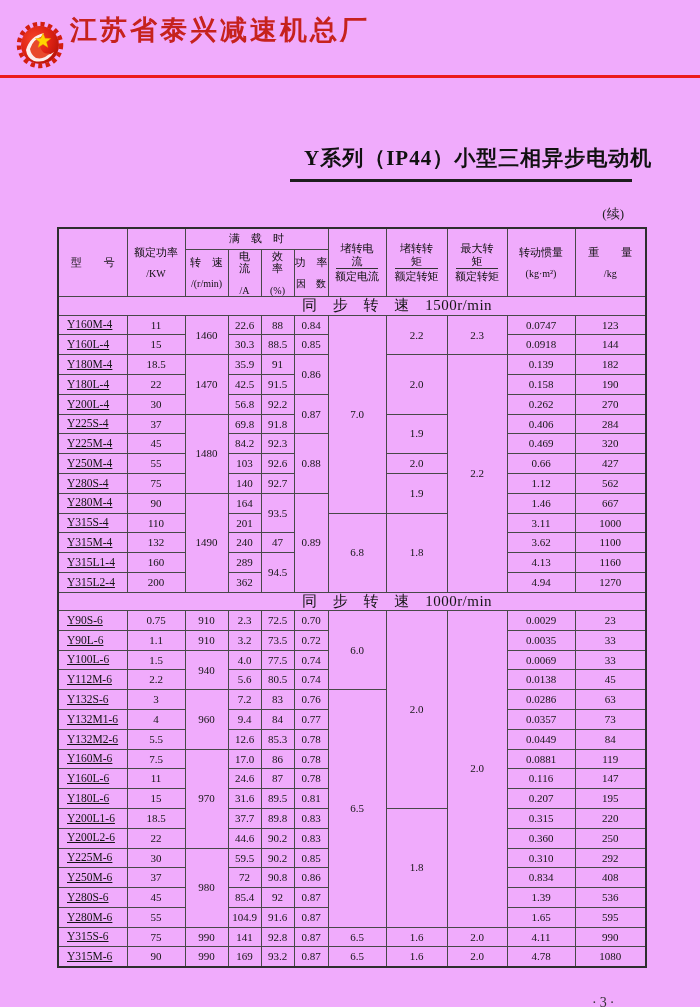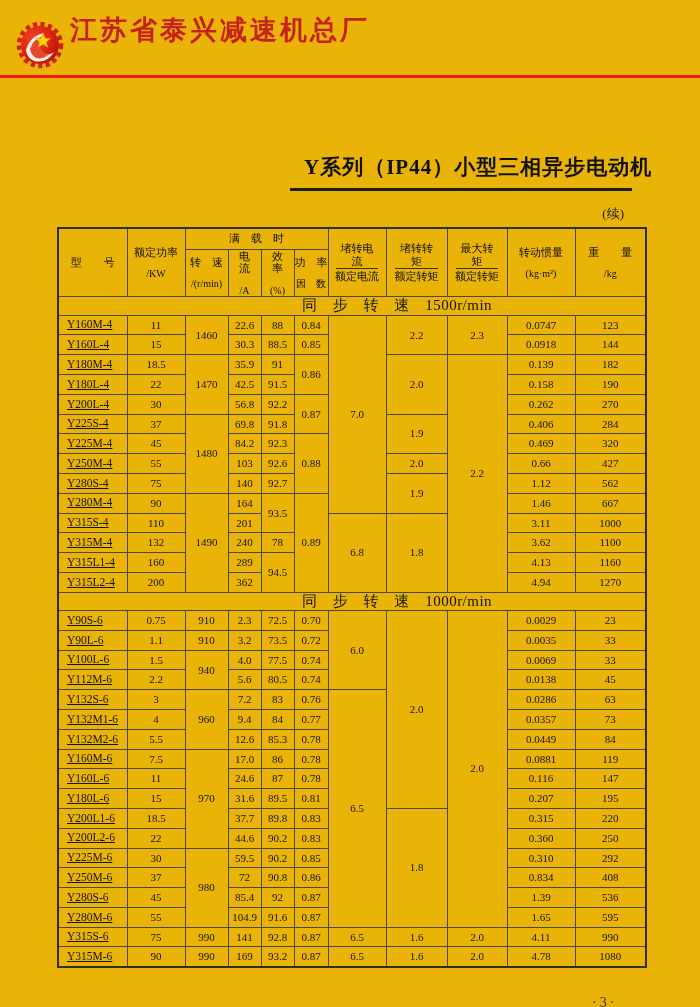--- a/index.html
+++ b/index.html
@@ -1,30 +1,30 @@
 <!DOCTYPE html>
 <html><head>
 <meta charset="utf-8">
 <style>
   html,body{margin:0;padding:0;width:700px;height:1007px;overflow:hidden;background:#ffffff;}
-  .page{position:relative;width:700px;height:1007px;background:#eab308;overflow:hidden;
+  .page{position:relative;width:700px;height:1007px;background:#f0abfc;overflow:hidden;
         font-family:"Liberation Serif","DejaVu Serif",serif;color:#161616;}
 
   
   .masthead{position:absolute;left:0;top:0;width:700px;height:80px;}
   .logo{position:absolute;left:16px;top:20px;width:48px;height:50px;}
   .company-cn{position:absolute;left:70px;top:12px;font-family:"Liberation Sans","DejaVu Sans",sans-serif;
               font-weight:bold;font-size:27px;letter-spacing:3px;color:#c6221d;white-space:nowrap;}
   .company-en{position:absolute;left:71px;top:48px;font-family:"Liberation Sans","DejaVu Sans",sans-serif;
               font-weight:bold;font-size:12.5px;letter-spacing:0.4px;color:#c6221d;white-space:nowrap;}
   .red-rule{position:absolute;left:0;top:75px;width:700px;height:3px;background:#ec1c1c;}
 
   
   .doc-title-wrap{position:absolute;left:290px;top:144px;width:342px;border-bottom:3px solid #1d1d1d;
-                  padding-bottom:7px;margin-top:9px;}
+                  padding-bottom:7px;}
   .doc-title{font-size:21px;font-weight:bold;letter-spacing:1px;text-indent:14px;white-space:nowrap;color:#111;}
   .continued{position:absolute;left:540px;top:205px;width:84px;text-align:right;font-size:13px;color:#222;}
 
   
   .tbl-wrap{position:absolute;left:57px;top:227px;width:588px;}
   table.spec{border-collapse:collapse;table-layout:fixed;width:588px;
              border:2px solid #2e2e2e;font-size:11px;color:#151515;}
   table.spec th,table.spec td{border:1px solid #484848;padding:0;text-align:center;
              vertical-align:middle;line-height:1.15;overflow:hidden;}
   table.spec thead th{font-weight:normal;font-size:11px;color:#101010;}
@@ -242,21 +242,21 @@
             <td>201</td>
             <td rowspan="4">6.8</td>
             <td rowspan="4">1.8</td>
             <td>3.11</td>
             <td>1000</td>
           </tr>
           <tr class="data-row">
             <td>Y315M-4</td>
             <td>132</td>
             <td>240</td>
-            <td>78</td>
+            <td>47</td>
             <td>3.62</td>
             <td>1100</td>
           </tr>
           <tr class="data-row">
             <td>Y315L1-4</td>
             <td>160</td>
             <td>289</td>
             <td rowspan="2">94.5</td>
             <td>4.13</td>
             <td>1160</td>

